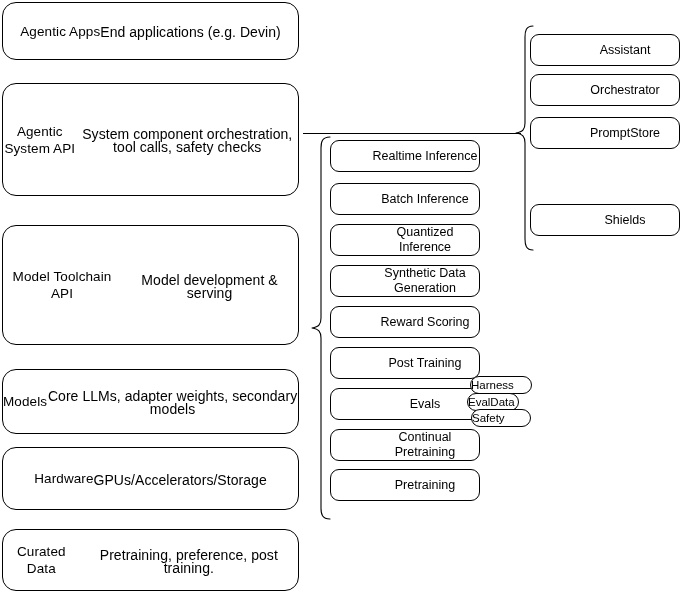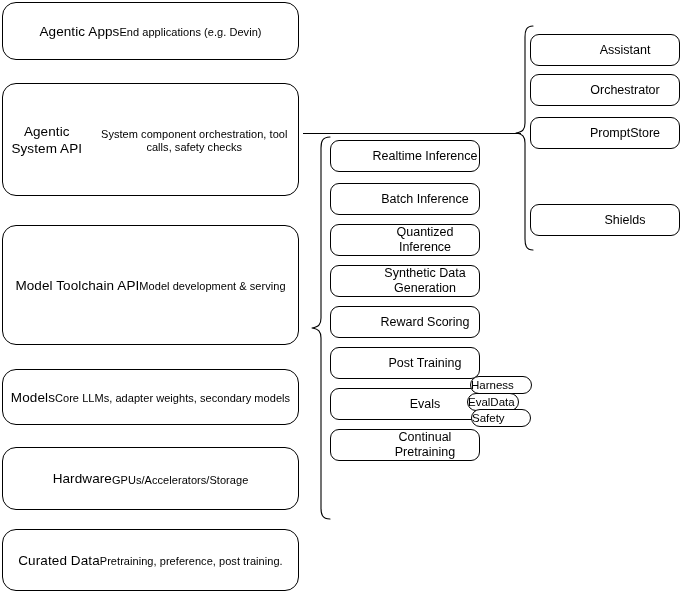--- a/index.html
+++ b/index.html
@@ -35,21 +35,21 @@
     left: 2px;
     width: 297px;
     border-radius: 14px;
   }
   .layer .title {
     font-size: 13.5px;
     line-height: 17px;
     letter-spacing: 0.1px;
   }
   .layer .subtitle {
-    font-size: 11px;
+    font-size: 14px;
     line-height: 13px;
     margin-top: 3px;
     letter-spacing: 0.05px;
   }
   
   .node {
     width: 150px;
     height: 32px;
     border-radius: 9px;
     font-size: 12.5px;
@@ -108,21 +108,21 @@
   <div class="box layer" style="top:83px;height:113px;">
     <div class="title">Agentic System API</div>
     <div class="subtitle">System component orchestration, tool calls, safety checks</div>
   </div>
 
   <div class="box layer" style="top:225px;height:120px;">
     <div class="title">Model Toolchain API</div>
     <div class="subtitle">Model development &amp; serving</div>
   </div>
 
-  <div class="box layer" style="top:369px;height:56px;">
+  <div class="box layer" style="top:369px;height:65px;">
     <div class="title">Models</div>
     <div class="subtitle">Core LLMs, adapter weights, secondary models</div>
   </div>
 
   <div class="box layer" style="top:447px;height:63px;">
     <div class="title">Hardware</div>
     <div class="subtitle">GPUs/Accelerators/Storage</div>
   </div>
 
   <div class="box layer" style="top:529px;height:62px;">
@@ -169,20 +169,23 @@
   </div>
   <div class="box node mid" style="top:347px;">
     <span>Post Training</span>
   </div>
   <div class="box node mid" style="top:388px;">
     <span>Evals</span>
   </div>
   <div class="box node mid" style="top:429px;">
     <span>Continual Pretraining</span>
   </div>
+  <div class="box node mid" style="top:469px;">
+    <span>Pretraining</span>
+  </div>
 
   <div class="badge" style="left:470px;top:376px;width:62px;">
     <span>Harness</span>
   </div>
   <div class="badge" style="left:467px;top:393px;width:52px;">
     <span>EvalData</span>
   </div>
   <div class="badge" style="left:471px;top:409px;width:60px;">
     <span>Safety</span>
   </div>

